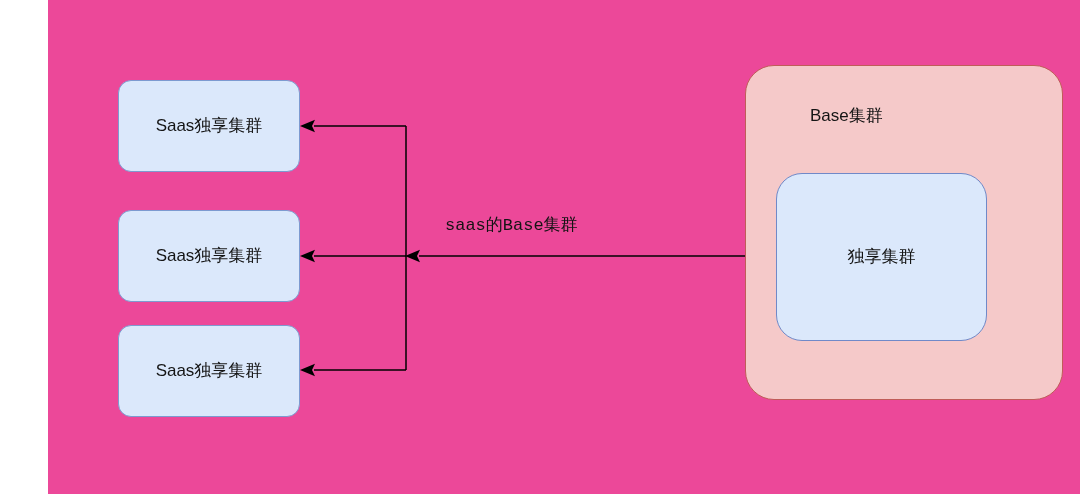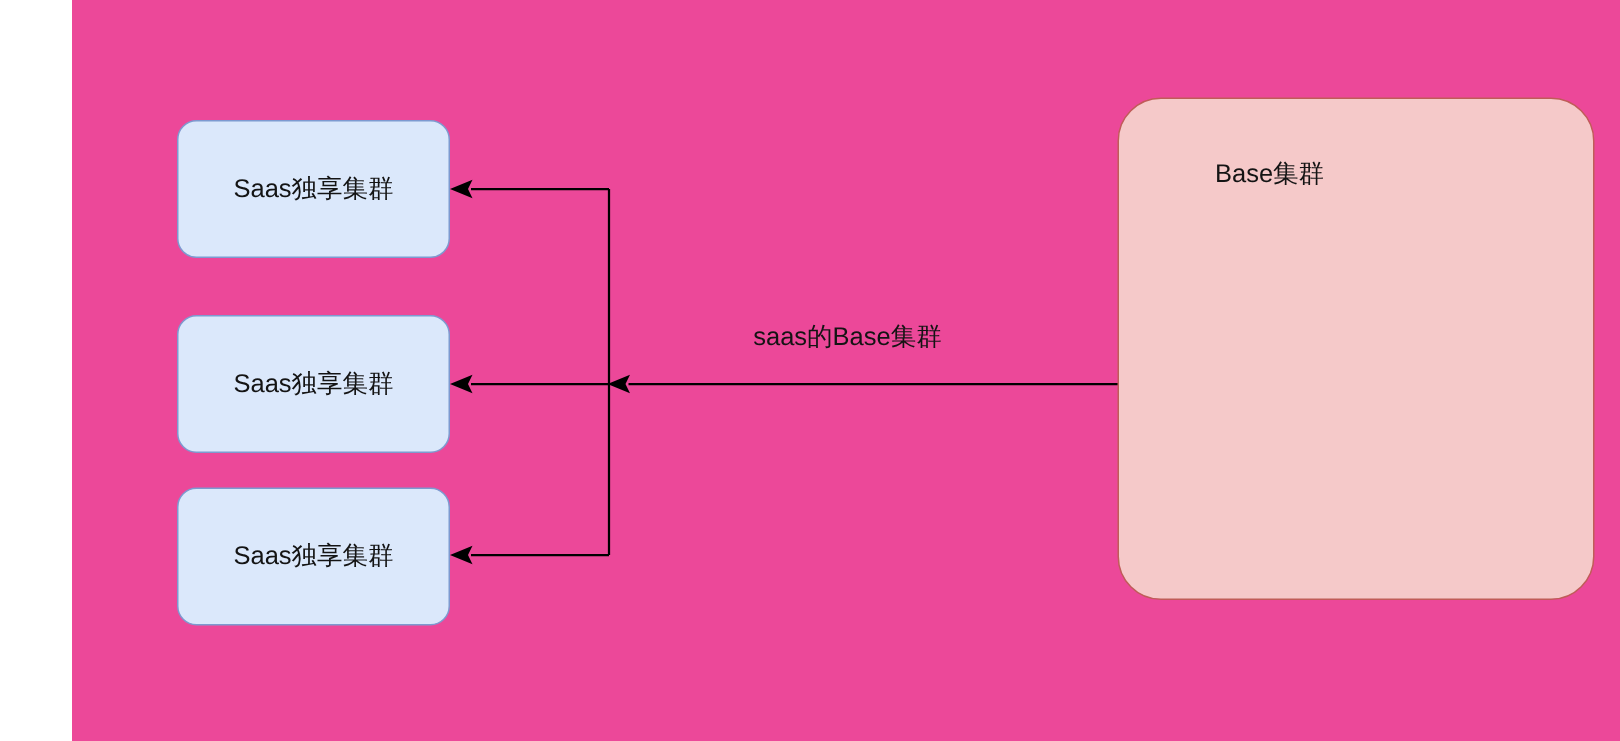--- a/index.html
+++ b/index.html
@@ -66,26 +66,26 @@
     left: 30px;
     top: 107px;
     width: 211px;
     height: 168px;
     background: #dbe8fb;
     border: 1.5px solid #7089c8;
     border-radius: 26px;
   }
   .edge-label {
     position: absolute;
-    left: 417px;
+    left: 397px;
     top: 213px;
     width: 200px;
-    text-align: center;
     font-size: 17px;
     white-space: nowrap;
+    font-family: Liberation Mono, monospace;
   }
 </style>
 </head>
 <body>
 
 <div class="canvas">
 
   <svg class="edges-layer" width="1080" height="494" viewBox="0 0 1080 494">
 
     <g>
@@ -118,17 +118,20 @@
   <div class="node saas-box saas-box-2">
     <span>Saas独享集群</span>
   </div>
 
   <div class="node saas-box saas-box-3">
     <span>Saas独享集群</span>
   </div>
 
   <div class="node base-box">
     <div class="base-label">Base集群</div>
+    <div class="node inner-box">
+      <span>独享集群</span>
+    </div>
   </div>
 
   <div class="edge-label">saas的Base集群</div>
 
 </div>
 
 </body></html>

